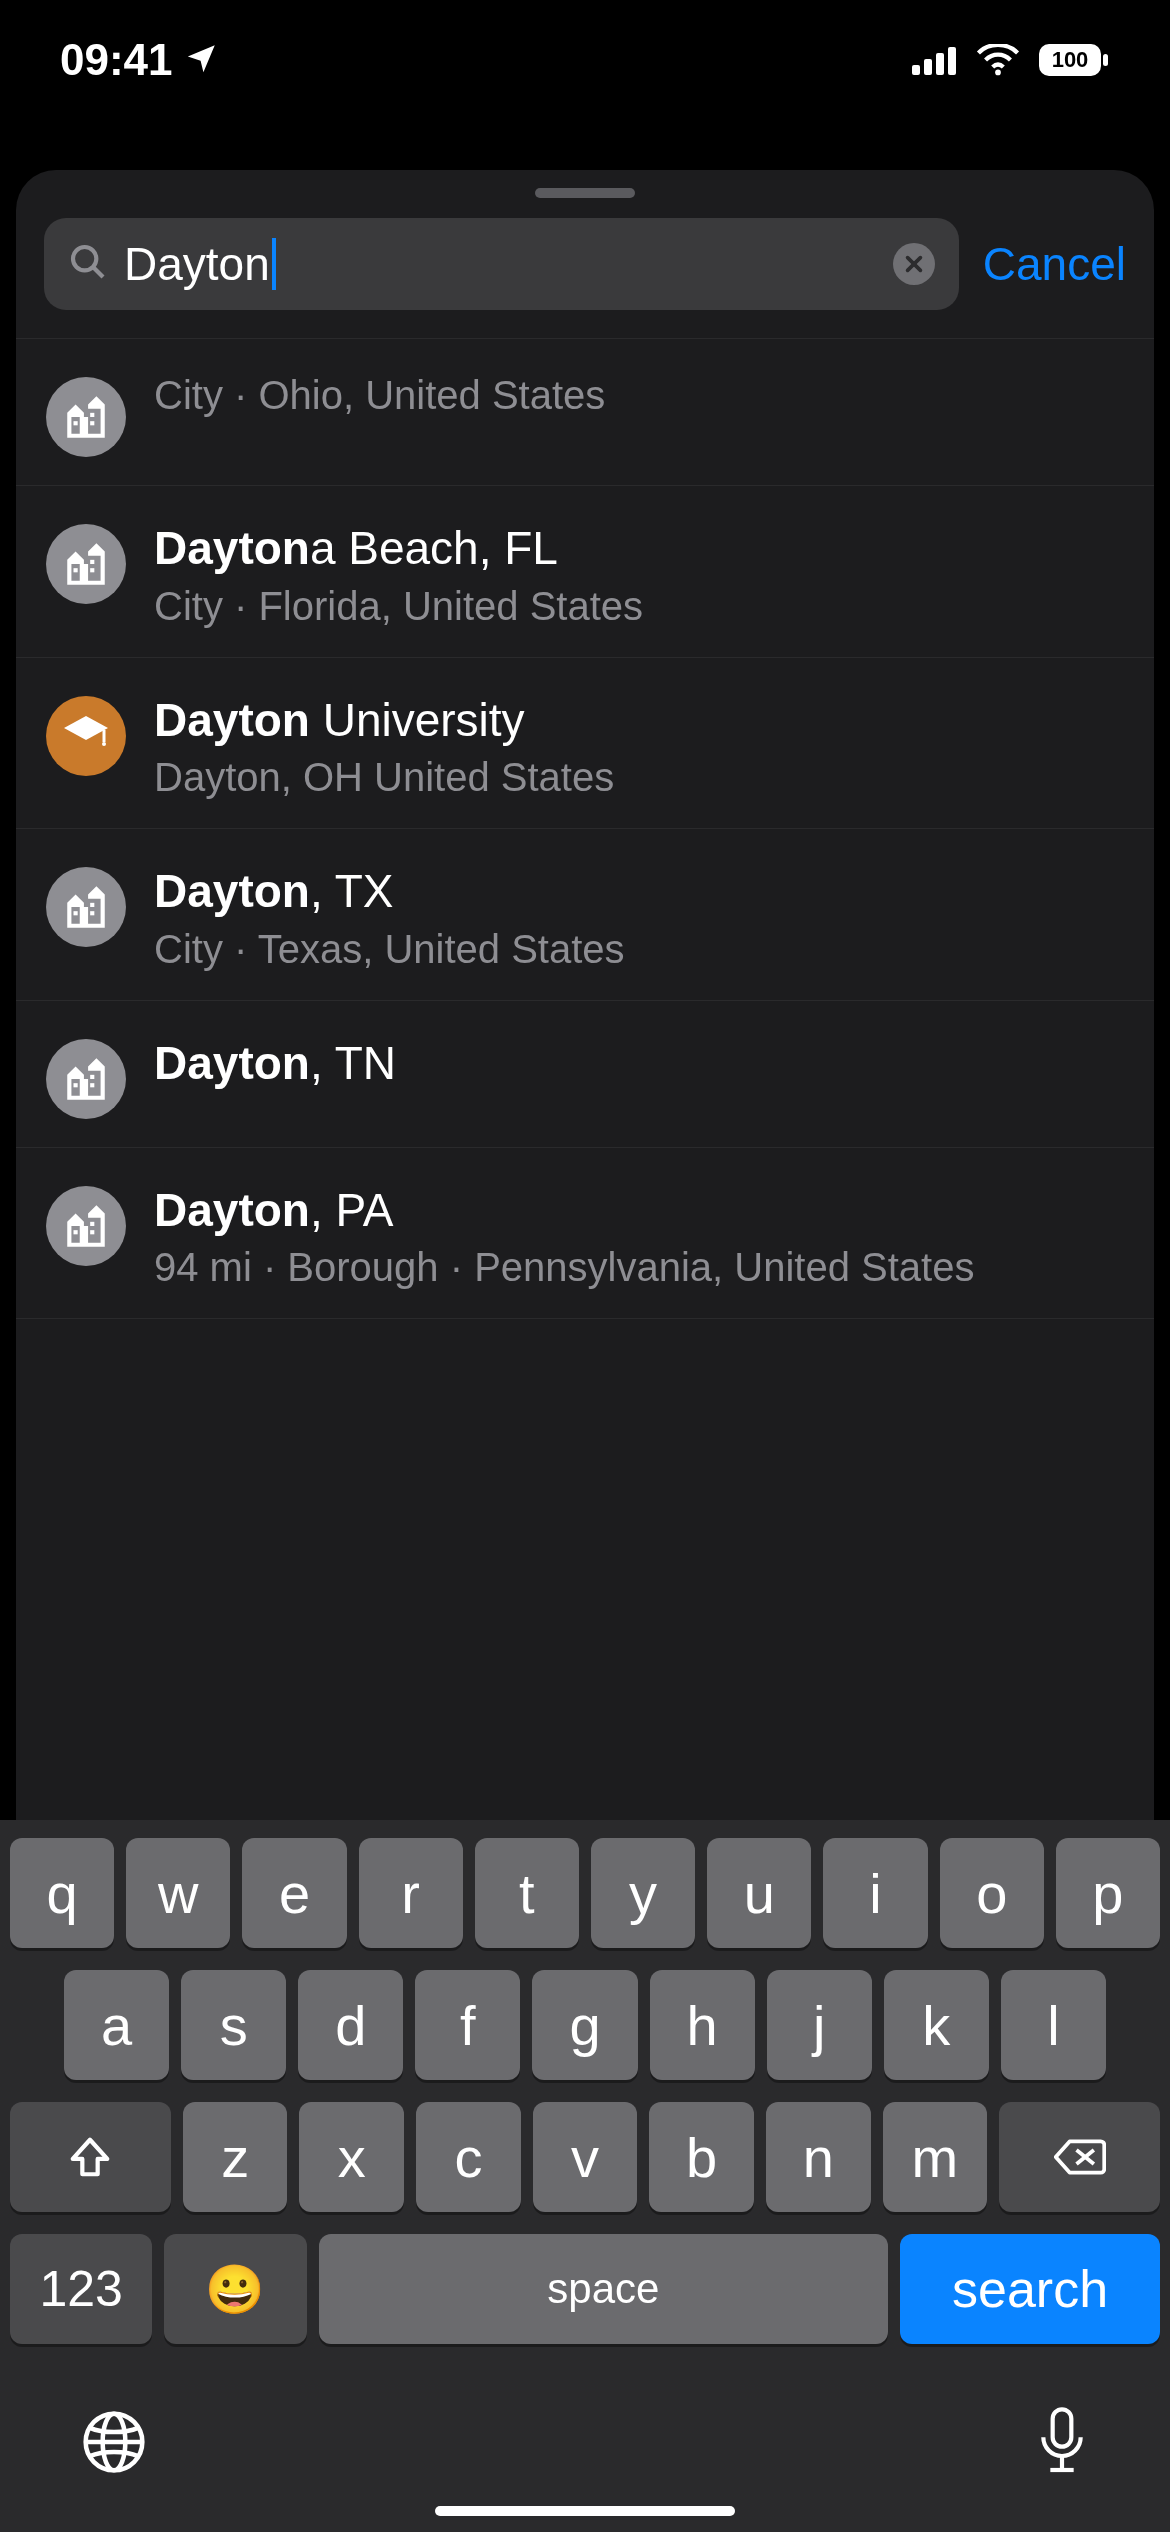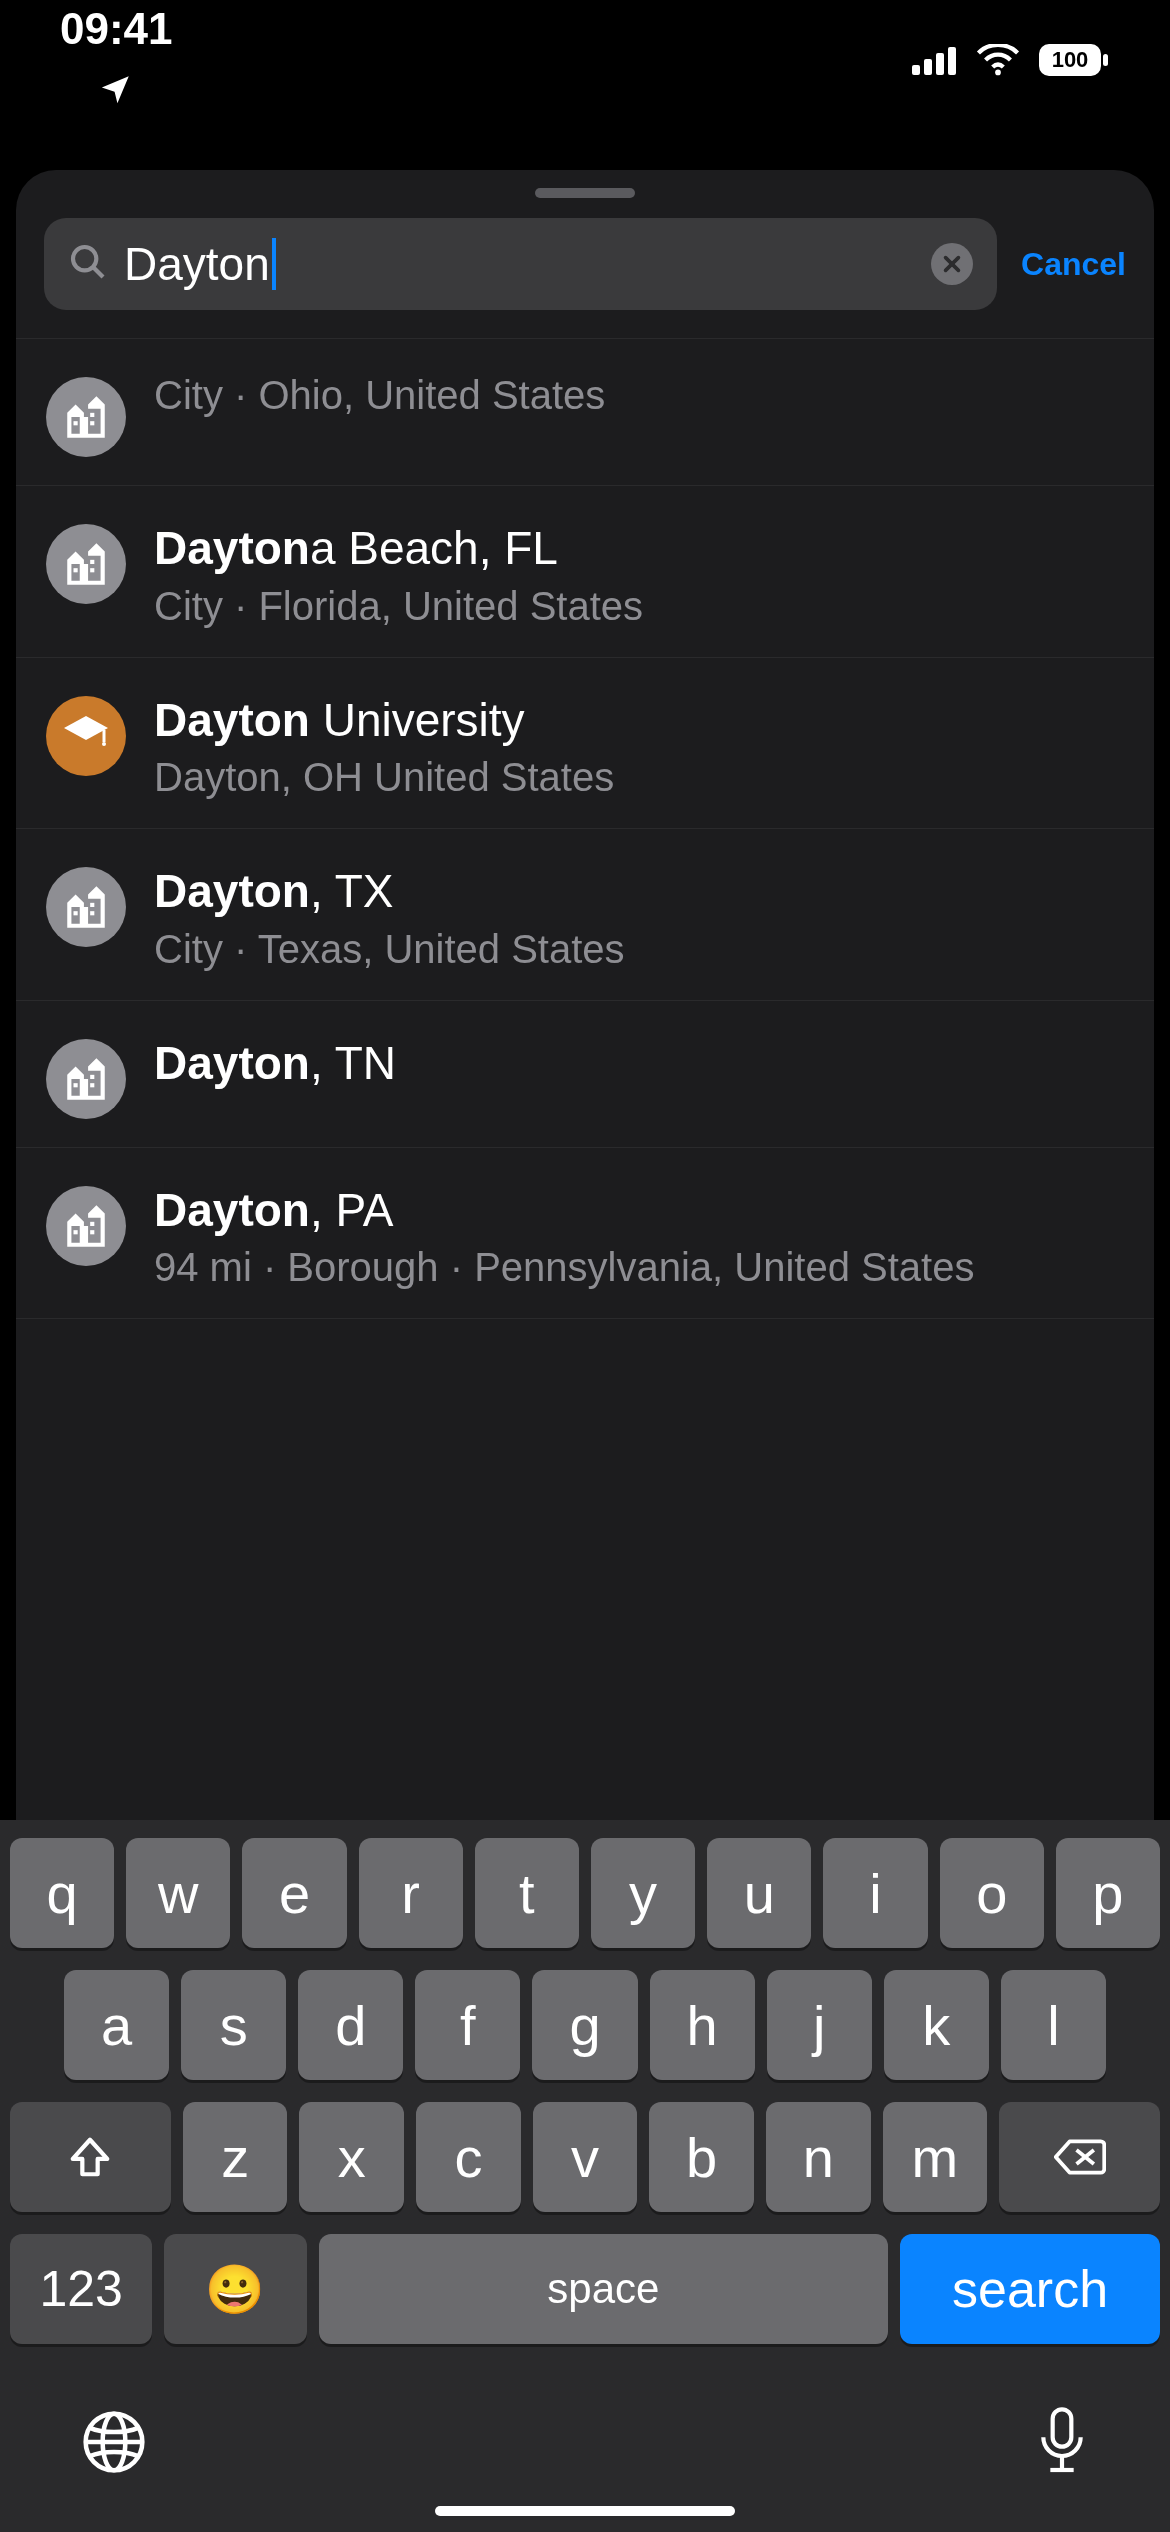--- a/index.html
+++ b/index.html
@@ -43,21 +43,20 @@
     align-items: center;
     justify-content: space-between;
     padding: 0 60px;
     font-size: 44px;
     font-weight: 600;
   }
   .status-left {
     display: flex;
     align-items: center;
     gap: 12px;
-    flex-direction: column;
   }
   .status-right {
     display: flex;
     align-items: center;
     gap: 18px;
   }
   .status-right svg { display: block; }
 
   
   .sheet {
@@ -117,22 +116,21 @@
     border-radius: 50%;
     background: #707074;
     display: flex;
     align-items: center;
     justify-content: center;
     flex-shrink: 0;
   }
   .clear-btn svg { display:block; }
   .cancel-btn {
     color: var(--link-blue);
-    font-size: 32px;
-    font-weight: bold;
+    font-size: 46px;
   }
 
   .results {
     border-top: 1px solid var(--divider);
   }
   .result {
     display: flex;
     padding: 34px 30px 28px 30px;
     border-bottom: 1px solid var(--divider);
     gap: 28px;

